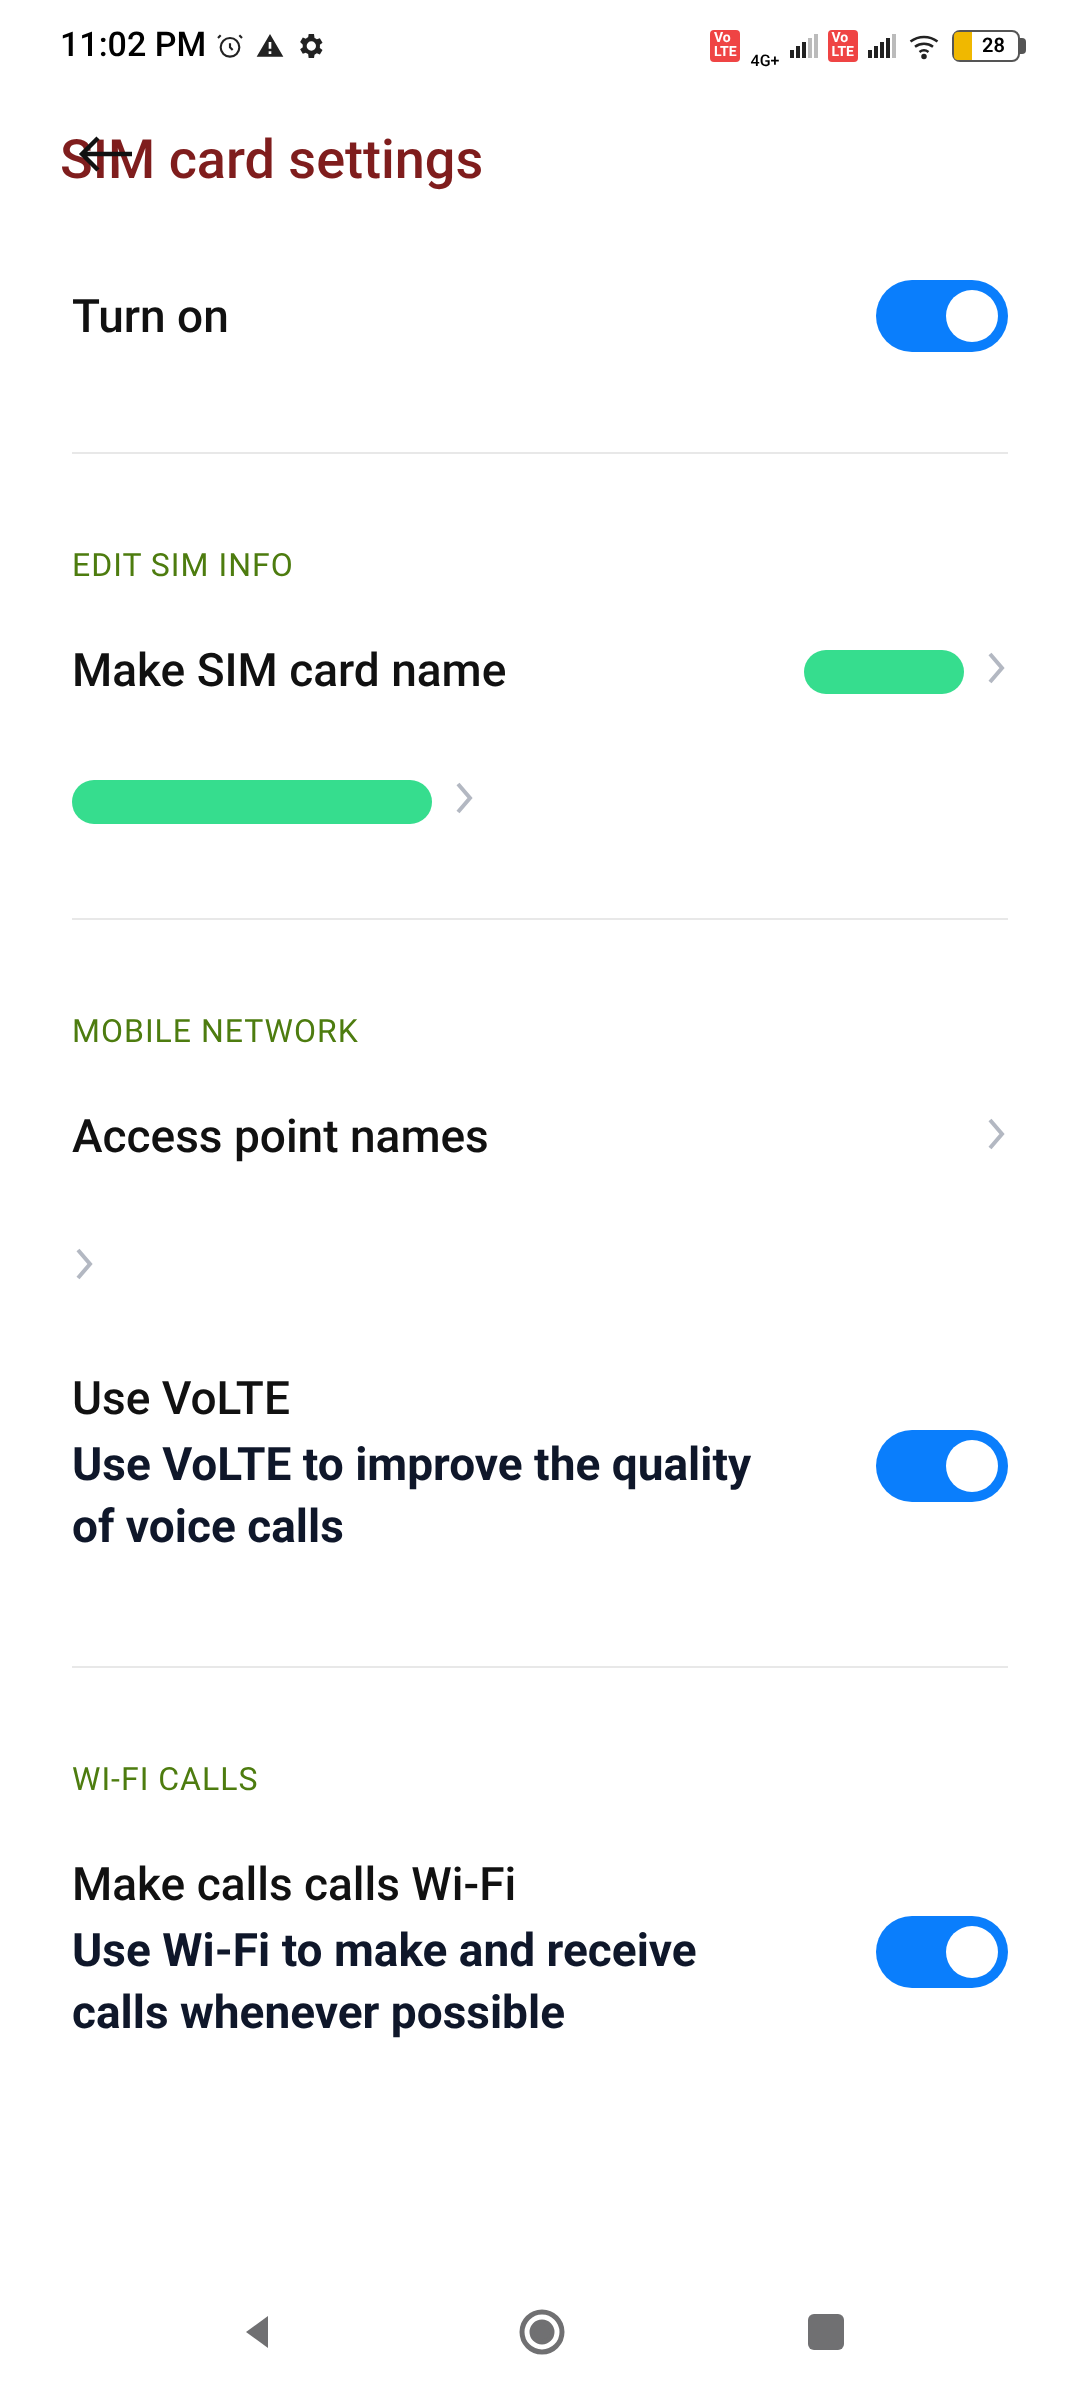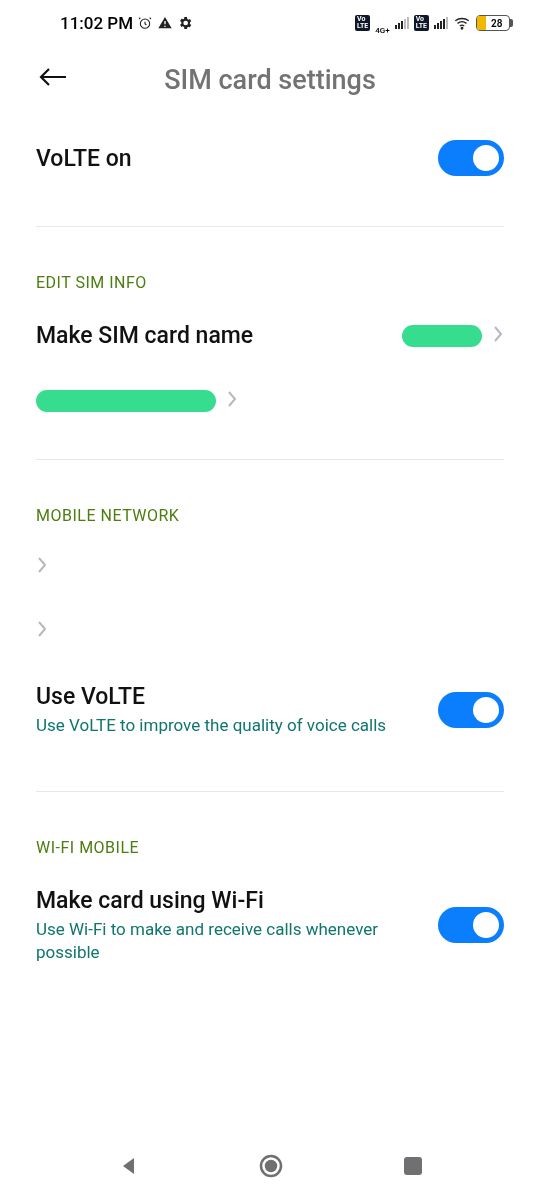--- a/index.html
+++ b/index.html
@@ -15,21 +15,21 @@
     
     .status-bar {
       display: flex;
       justify-content: space-between;
       align-items: center;
       height: 46px;
       padding: 0 30px 0 30px;
       font-size: 17px;
       font-weight: 500;
     }
-    .status-left { display: flex; gap: 4px; margin-left: 30px; }
+    .status-left { display: flex; gap: 4px; }
     .status-right { display: flex; align-items: center; gap: 5px; }
     .sicon { display: inline-flex; align-items: center; justify-content: center; }
     .battery {
       border: 1.5px solid #555;
       border-radius: 4px;
       width: 34px;
       height: 16px;
       position: relative;
       display: inline-flex;
       align-items: center;
@@ -49,21 +49,21 @@
     .battery-fill {
       background: #f0b800;
       height: 100%;
       border-radius: 2px 0 0 2px;
       position: absolute;
       left: 0; top:0;
       z-index: 0;
     }
     .battery-text { position: relative; z-index:1; font-weight:600; margin-left:12px;}
     .lte-badge {
-      background: #0f172a;
+      background: #ef4444;
       color: #fff;
       font-size: 7px;
       padding: 1px 2px;
       border-radius: 2px;
       line-height: 1;
       font-weight: 700;
     }
     .tiny { font-size: 8px; line-height:1;margin-top:16px; }
     .signal-bars { display:inline-flex; align-items:flex-end; gap:1px;}
     .signal-bars span { width:2px; background:#222; }
@@ -76,24 +76,23 @@
       padding: 18px 30px 20px 30px;
       position: relative;
     }
     .back-arrow {
       position: absolute;
       left: 38px;
       top: 20px;
     }
     .app-header-title {
       flex: 1;
-      text-align: center;
       font-size: 27px;
       font-weight: 500;
-      color: #737373;
+      color: #7f1d1d;
     }
 
     
     .section-divider {
       height: 1px;
       background: #e8e8e8;
       margin: 0 36px;
     }
     .section-header {
       padding: 46px 36px 10px 36px;
@@ -107,25 +106,26 @@
       align-items: center;
       justify-content: space-between;
     }
     .item-body { flex:1; padding-right: 16px;}
     .item-title {
       font-size: 23px;
       font-weight: 500;
       color: #111;
     }
     .item-sub {
-      font-size: 17px;
-      color: #0f766e;
+      font-size: 23px;
+      color: #0f172a;
       margin-top: 4px;
       line-height: 1.35;
       max-width: 360px;
+      font-weight: bold;
     }
     .chevron {
       color: #b3b8c2;
     }
     .toggle {
       width: 66px;
       height: 36px;
       border-radius: 20px;
       background: #0a7efc;
       position: relative;
@@ -226,21 +226,21 @@
   <span class="back-arrow">
     <svg width="30" height="22" viewBox="0 0 30 22" fill="none" stroke="#111" stroke-width="2.2">
         <path d="M28 11H3M11 3 3 11l8 8"></path>
       </svg>
   </span>
   <div class="app-header-title">SIM card settings</div>
 </div>
 
 <div class="item first-item">
   <div class="item-body">
-    <div class="item-title">VoLTE on</div>
+    <div class="item-title">Turn on</div>
   </div>
   <div class="toggle"></div>
 </div>
 <div class="section-divider"></div>
 
 <div class="section-header">EDIT SIM INFO</div>
 
 <div class="item">
   <div class="item-body">
     <div class="item-title">Make SIM card name</div>
@@ -265,20 +265,23 @@
     </span>
   </div>
 </div>
 
 <div style="height:26px"></div>
 <div class="section-divider"></div>
 
 <div class="section-header">MOBILE NETWORK</div>
 
 <div class="item">
+  <div class="item-body">
+    <div class="item-title">Access point names</div>
+  </div>
   <span class="chevron">
     <svg width="12" height="20" viewBox="0 0 12 20" fill="none" stroke="#b3b8c2" stroke-width="2">
         <path d="M3 3l6 7-6 7"></path>
       </svg>
   </span>
 </div>
 
 <div class="item">
   <span class="chevron">
     <svg width="12" height="20" viewBox="0 0 12 20" fill="none" stroke="#b3b8c2" stroke-width="2">
@@ -291,25 +294,25 @@
   <div class="item-body">
     <div class="item-title">Use VoLTE</div>
     <div class="item-sub">Use VoLTE to improve the quality of voice calls</div>
   </div>
   <div class="toggle"></div>
 </div>
 
 <div style="height:34px"></div>
 <div class="section-divider"></div>
 
-<div class="section-header">WI-FI MOBILE</div>
-
-<div class="item">
-  <div class="item-body">
-    <div class="item-title">Make card using Wi-Fi</div>
+<div class="section-header">WI-FI CALLS</div>
+
+<div class="item">
+  <div class="item-body">
+    <div class="item-title">Make calls calls Wi-Fi</div>
     <div class="item-sub">Use Wi-Fi to make and receive calls whenever possible</div>
   </div>
   <div class="toggle"></div>
 </div>
 
 <div class="nav-bar">
   <span class="nav-btn">
     <svg width="24" height="24" viewBox="0 0 24 24" fill="#707072">
         <path d="M17 4v16L6 12 17 4z"></path>
       </svg>

